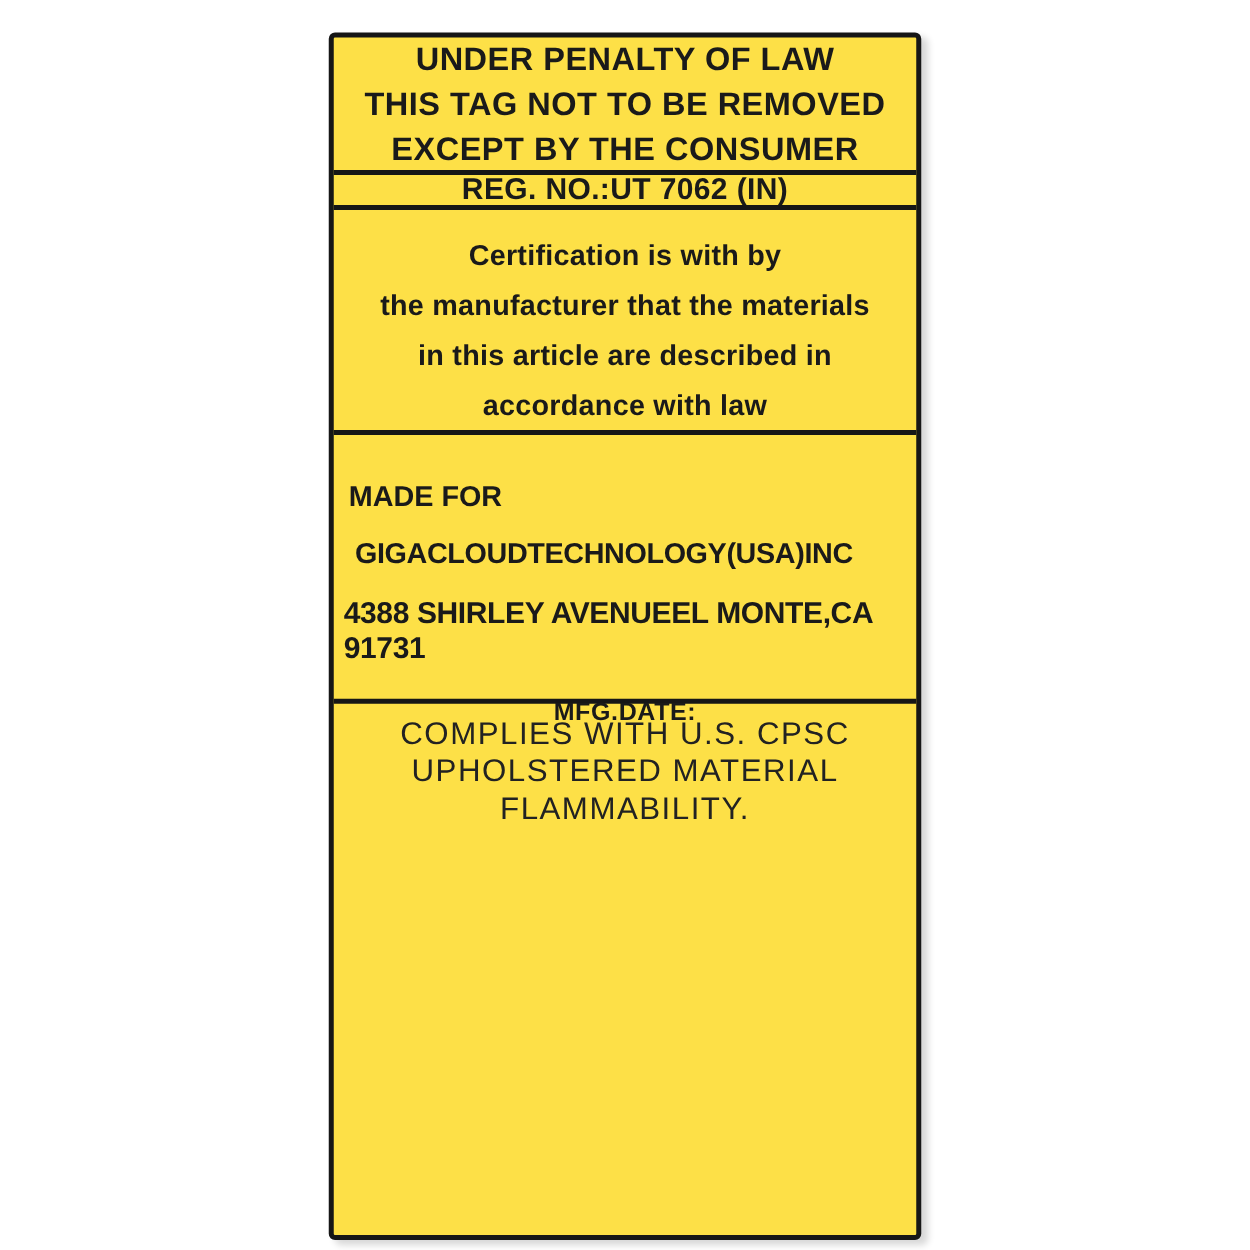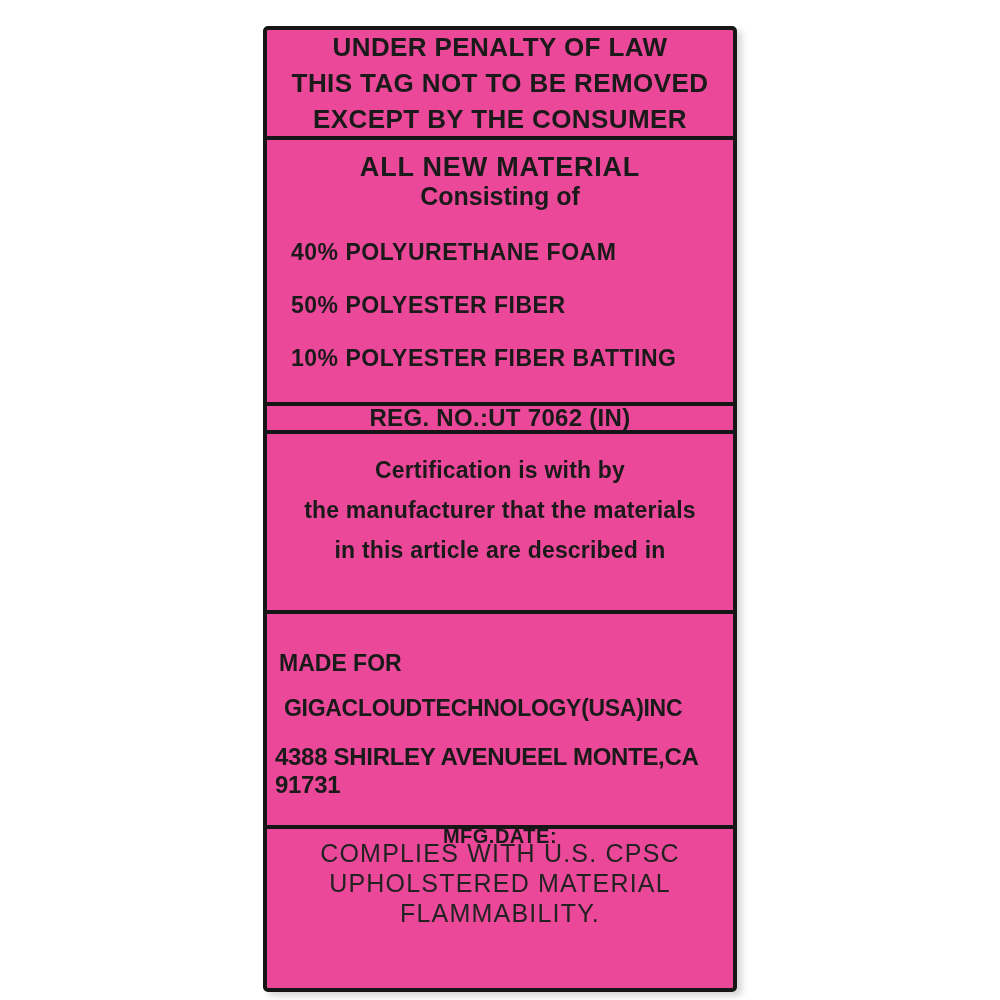--- a/index.html
+++ b/index.html
@@ -9,21 +9,21 @@
     font-family: "Liberation Sans", sans-serif;
     color: #1a1a1a;
     overflow: hidden;
   }
   .page { position: relative; width: 1000px; height: 1000px; background:#ffffff; }
 
   .law-label {
     position: absolute;
     left: 263px; top: 26px;
     width: 474px; height: 966px;
-    background: #ec4899;
+    background: #fde047;
     border: 4px solid #161616;
     border-radius: 5px;
     box-shadow: 5px 4px 6px rgba(0,0,0,0.16);
     display: flex;
     flex-direction: column;
   }
 
   .section { border-bottom: 4px solid #161616; }
   .section:last-child { border-bottom: none; }
 
@@ -94,36 +94,30 @@
 
 <div class="page">
   <div class="law-label">
 
     <div class="section sec-header">
       <div>UNDER PENALTY OF LAW</div>
       <div>THIS TAG NOT TO BE REMOVED</div>
       <div>EXCEPT BY THE CONSUMER</div>
     </div>
 
-    <div class="section sec-materials">
-      <div class="materials-title">ALL NEW MATERIAL</div>
-      <div class="materials-subtitle">Consisting of</div>
-      <div class="material-item">40% POLYURETHANE FOAM</div>
-      <div class="material-item">50% POLYESTER FIBER</div>
-      <div class="material-item">10% POLYESTER FIBER BATTING</div>
-    </div>
 
     <div class="section sec-reg">
       <div>REG. NO.:UT 7062 (IN)</div>
     </div>
 
     <div class="section sec-cert">
       <div>Certification is with by</div>
       <div>the manufacturer that the materials</div>
       <div>in this article are described in</div>
+      <div>accordance with law</div>
     </div>
 
     <div class="section sec-made">
       <div class="made-for-label">MADE FOR</div>
       <div class="made-company">GIGACLOUDTECHNOLOGY(USA)INC</div>
       <div class="made-address">4388 SHIRLEY AVENUEEL MONTE,CA 91731</div>
       <div class="mfg-date">MFG.DATE:</div>
     </div>
 
     <div class="section sec-cpsc">

